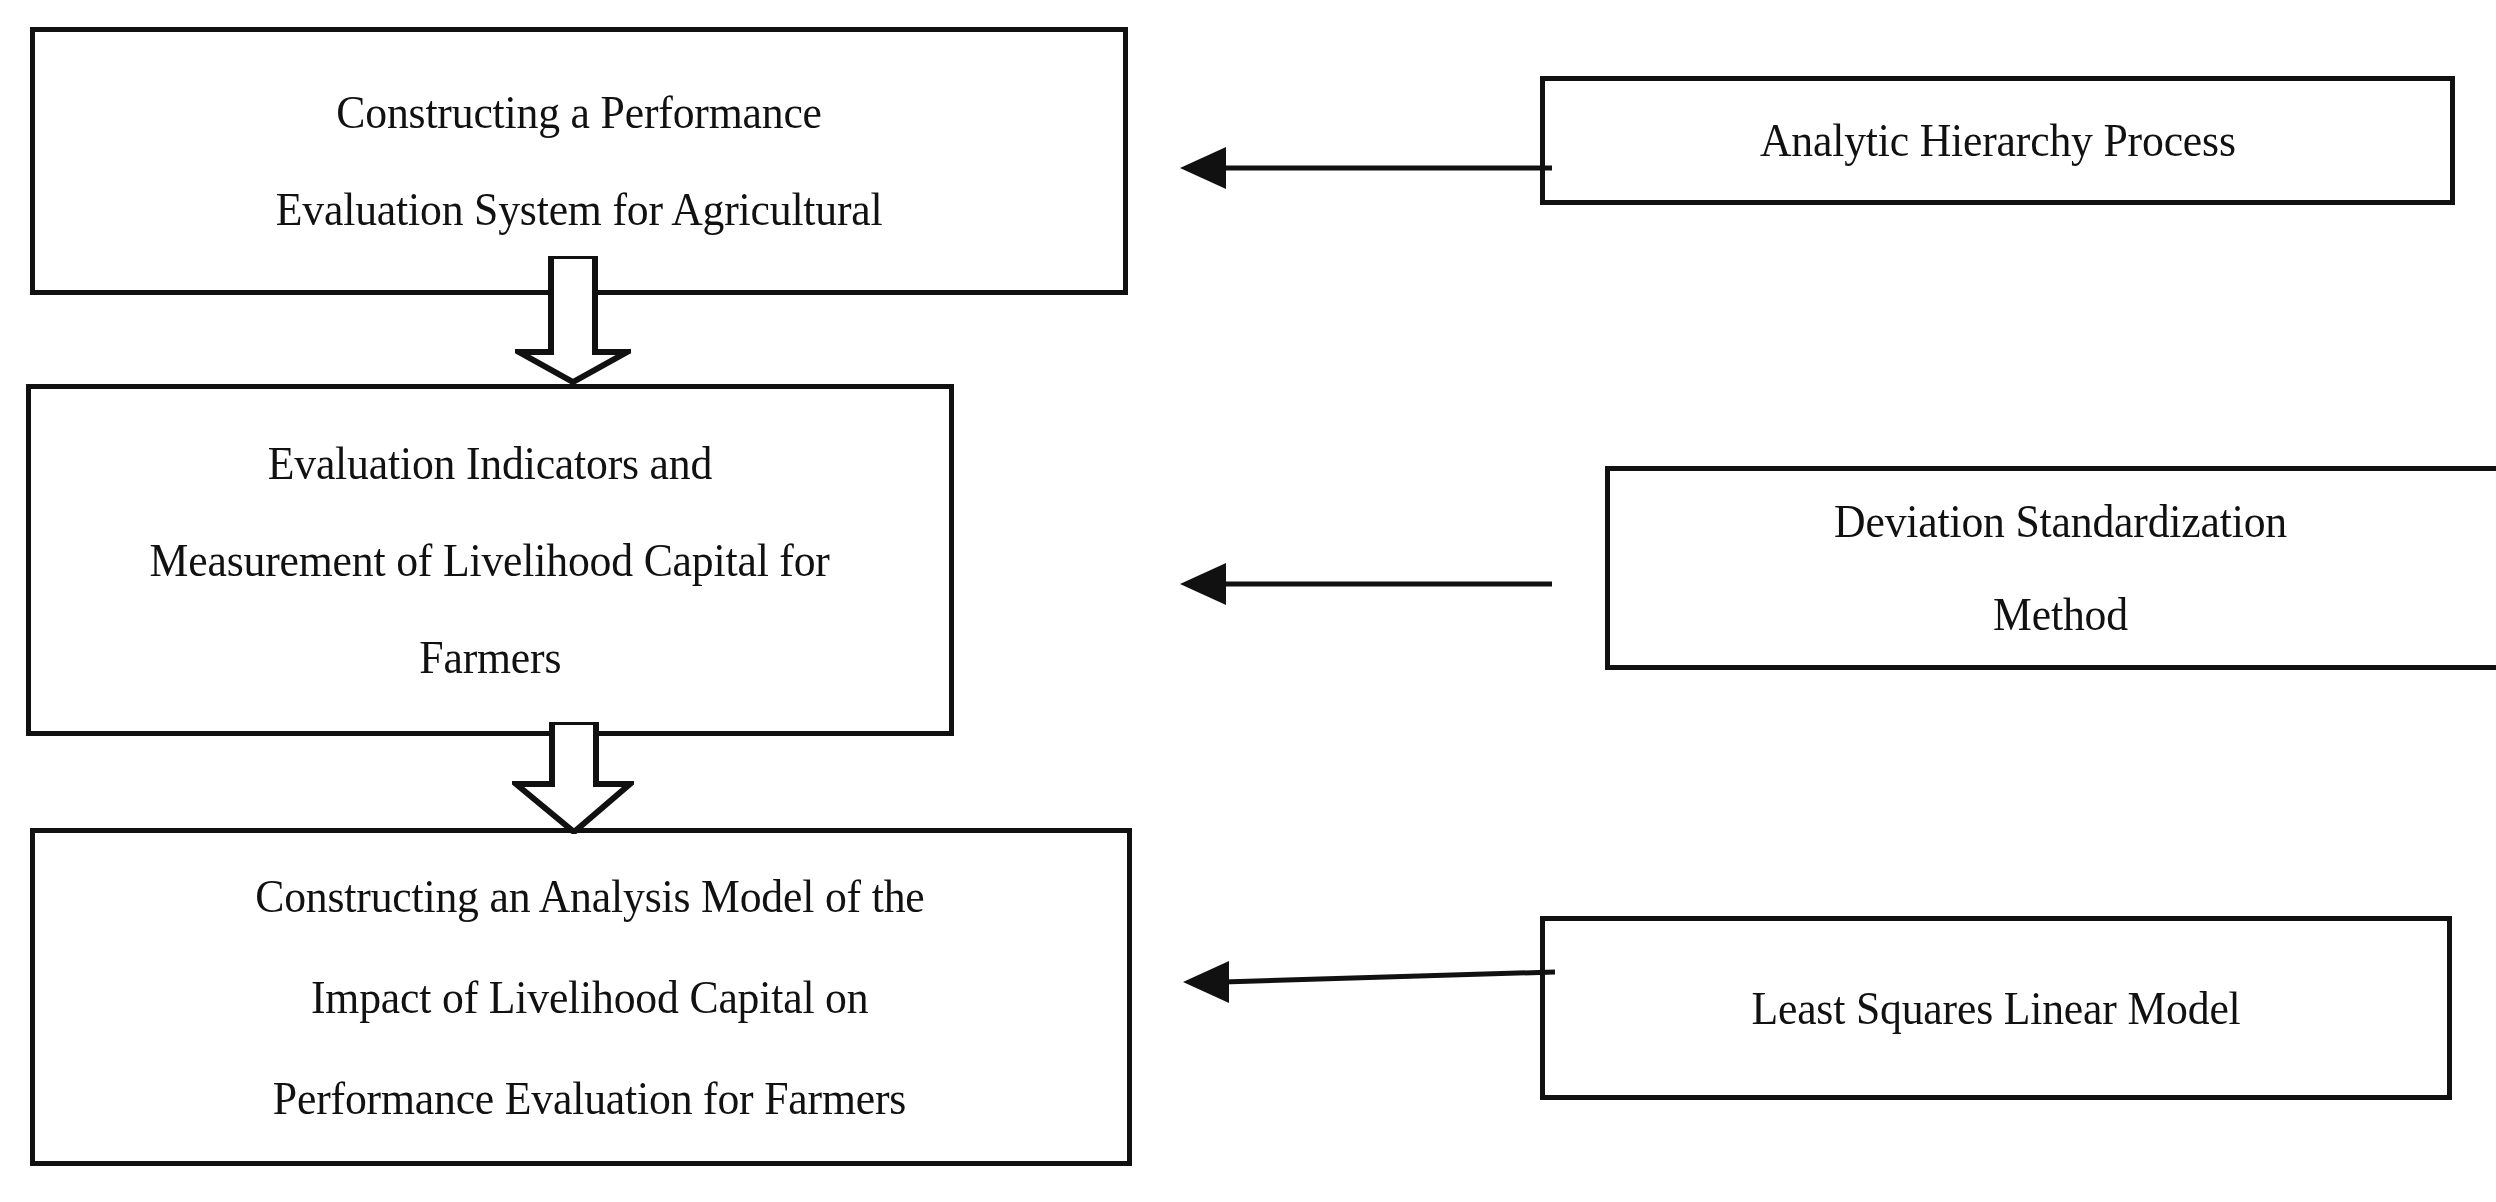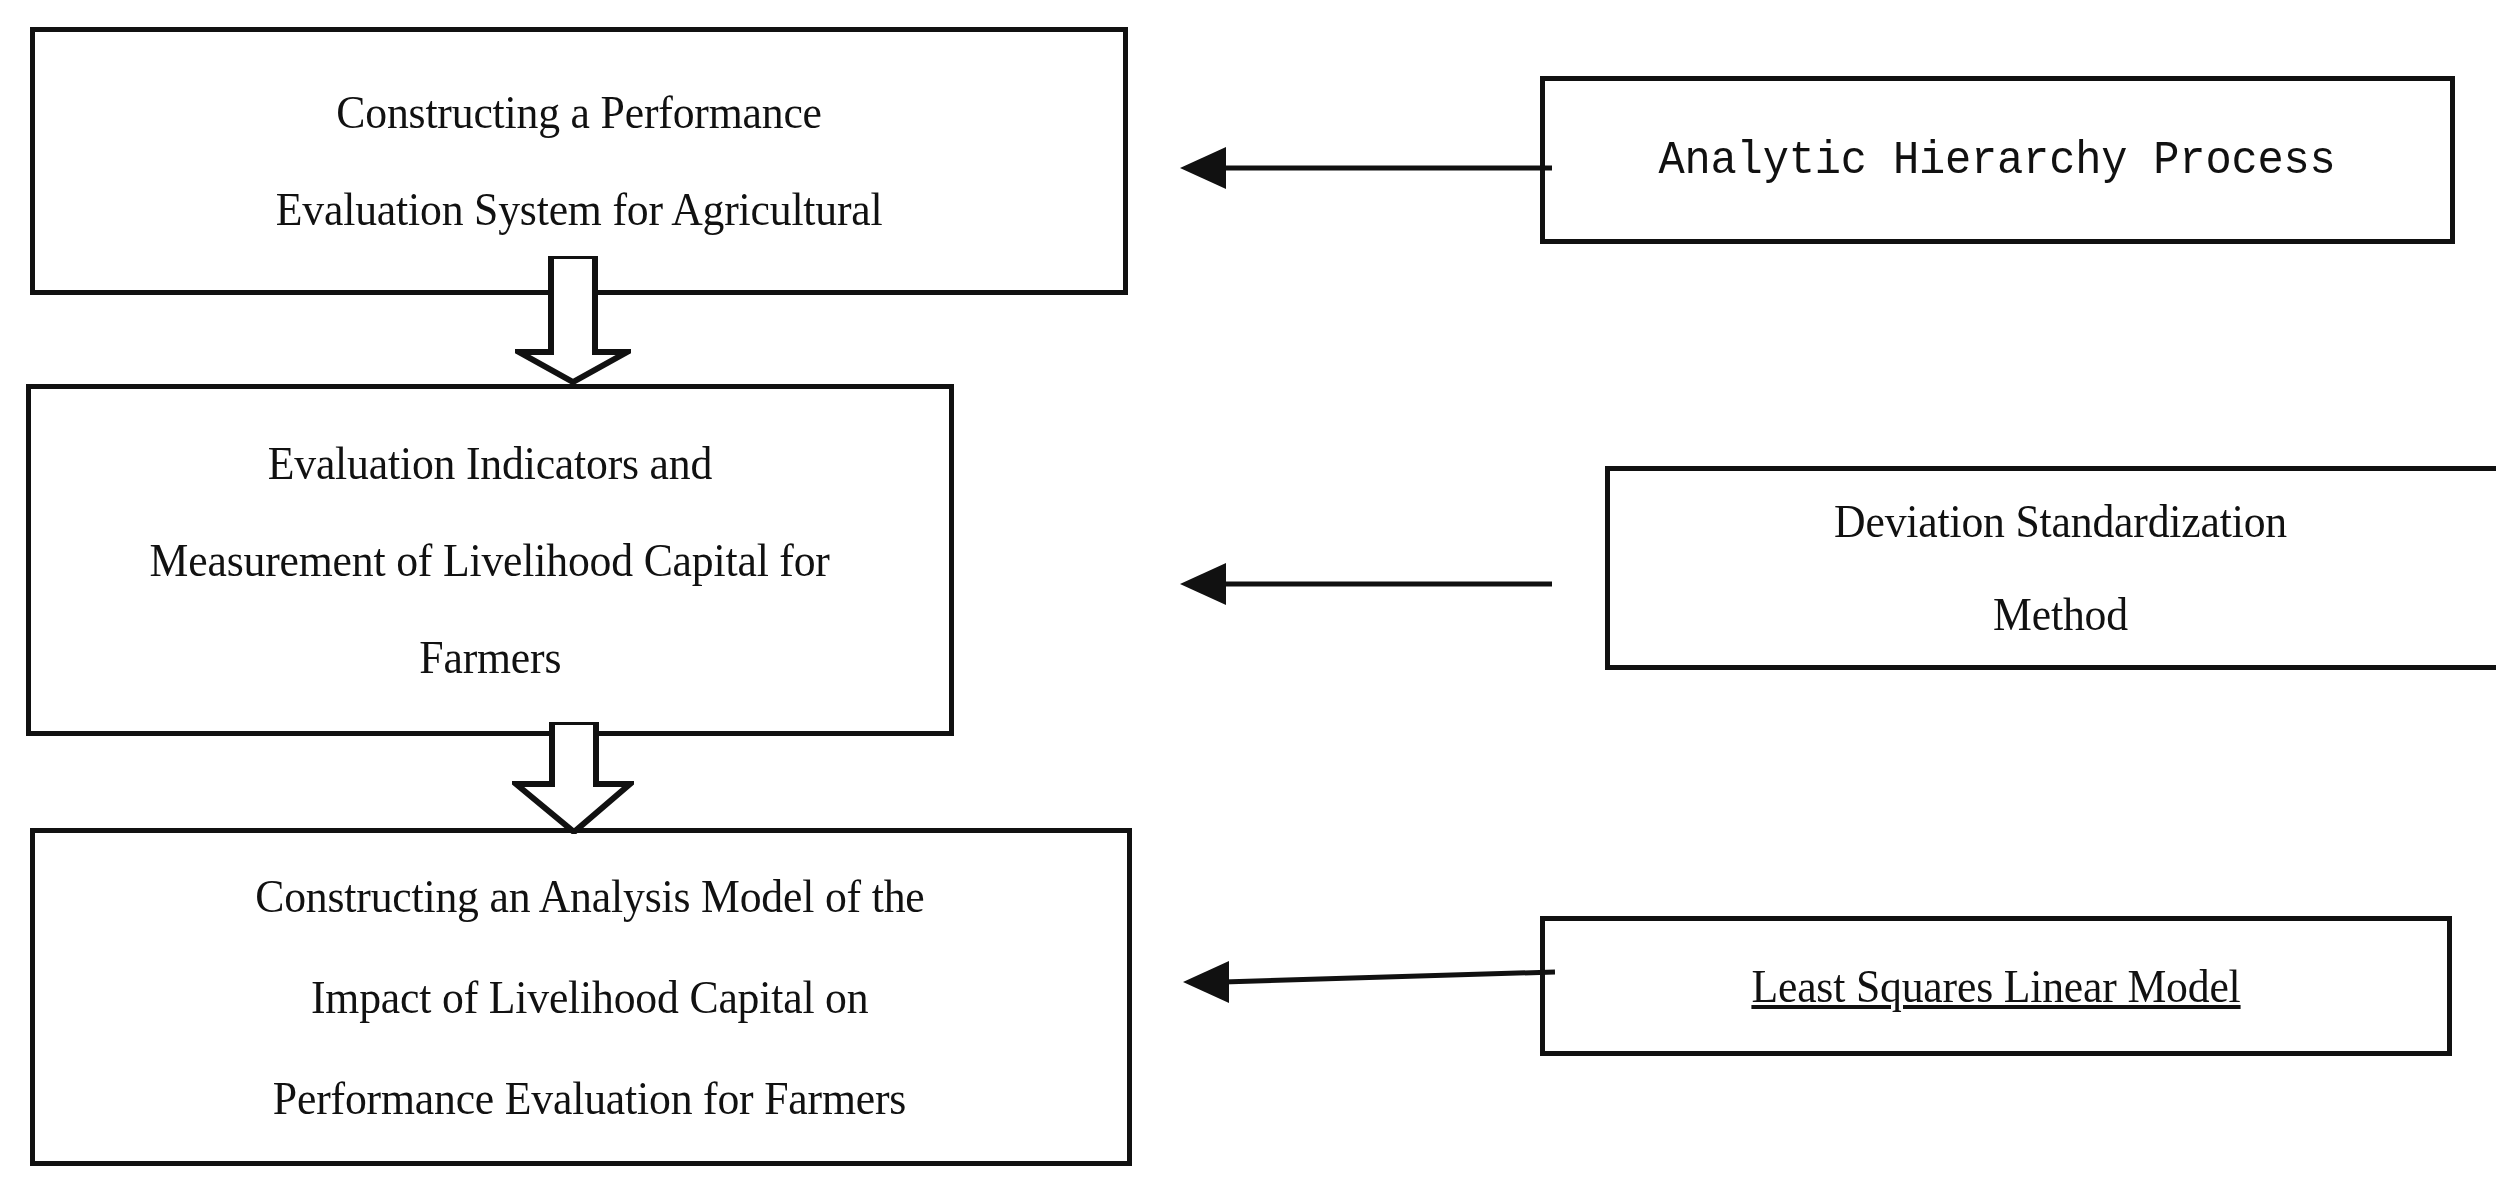--- a/index.html
+++ b/index.html
@@ -44,23 +44,23 @@
   .box-main.l2 { }
 
   
   .box-method .line { font-size: 47px; }
 
   
   #box-construct-system { left: 30px;   top: 27px;  width: 1098px; height: 268px; }
   #box-indicators       { left: 26px;   top: 384px; width: 928px; height: 352px; }
   #box-analysis-model   { left: 30px;   top: 828px; width: 1102px; height: 338px; padding-left: 17px; }
 
-  #box-ahp              { left: 1540px; top: 76px;  width: 915px;  height: 168px; font-family: Liberation Mono, monospace; }
+  #box-ahp              { left: 1540px; top: 76px;  width: 915px;  height: 129px; }
   #box-deviation        { left: 1565px; top: 466px; width: 912px;  height: 204px; margin-left: 40px; }
-  #box-least-squares    { left: 1540px; top: 916px; width: 912px;  height: 140px; text-decoration: underline; }
+  #box-least-squares    { left: 1540px; top: 916px; width: 912px;  height: 184px; }
 
   
   #box-construct-system .line + .line { margin-top: 50px; }
   #box-indicators       .line + .line { margin-top: 50px; }
   #box-analysis-model   .line + .line { margin-top: 54px; }
   #box-deviation        .line + .line { margin-top: 46px; }
 
   
   .down-arrow {
     position: absolute;

